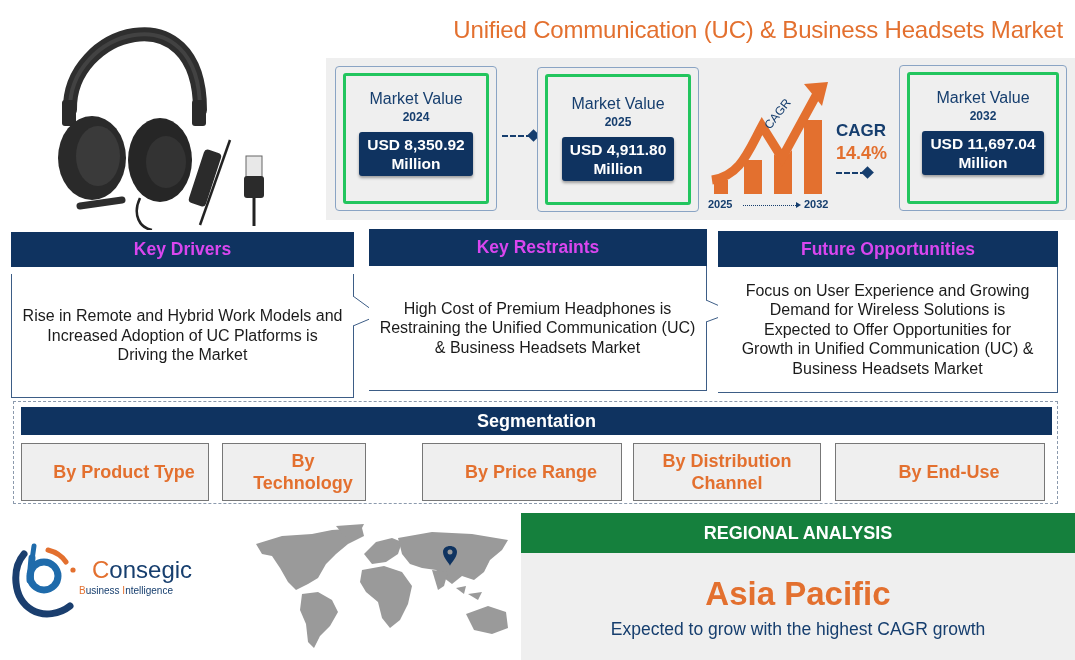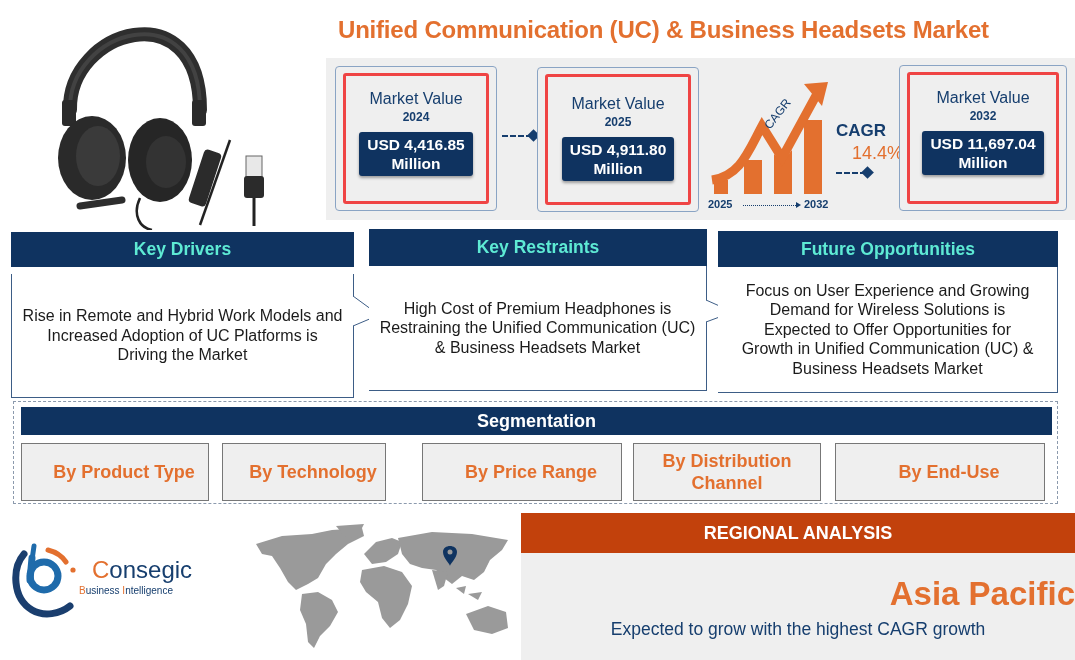--- a/index.html
+++ b/index.html
@@ -6,63 +6,63 @@
   body {
     width: 1075px; height: 660px; overflow: hidden; position: relative;
     background: #ffffff;
     font-family: "Liberation Sans", "DejaVu Sans", sans-serif;
   }
   .abs { position: absolute; }
 
   
   .page-title {
     left: 338px; top: 16px; width: 725px;
-    font-size: 24px; font-weight: bold; color: #e3702f;
-    letter-spacing: -0.2px; white-space: nowrap;
+    font-size: 24px; font-weight: normal; color: #e3702f;
+    letter-spacing: -0.2px; white-space: nowrap; text-align: right;
   }
 
   
   .headset { left: 40px; top: 0px; width: 260px; height: 230px; }
 
   
   .market-strip {
     left: 326px; top: 58px; width: 749px; height: 162px;
     background: #efefef;
   }
   .mv-outer {
     position: absolute; border: 1px solid #8aa4c4; border-radius: 4px;
     background: #efefef;
   }
   .mv-inner {
     position: absolute; left: 7px; top: 6px; right: 7px; bottom: 6px;
-    border: 3px solid #ef4444; border-radius: 3px;
+    border: 3px solid #22c55e; border-radius: 3px;
     display: flex; flex-direction: column; align-items: center;
   }
   .mv-label { color: #163e6e; font-size: 16px; margin-top: 14px; }
   .mv-year { color: #163e6e; font-size: 12px; font-weight: bold; margin-top: 2px; }
   .mv-value {
     margin-top: 8px; background: #0f3360; color: #fff;
     font-weight: bold; font-size: 15.5px; line-height: 19px;
     text-align: center; padding: 3px 8px; border-radius: 3px;
     box-shadow: 0 2px 3px rgba(0,0,0,0.35);
   }
   .connector {
     position: absolute; height: 0; border-top: 2px dashed #163e6e;
   }
   .connector .diamond {
     position: absolute; right: -6px; top: -6px; width: 9px; height: 9px;
     background: #163e6e; transform: rotate(45deg);
   }
   .cagr-label { color: #163e6e; font-weight: bold; font-size: 17px; }
-  .cagr-value { color: #e3702f; font-weight: normal; font-size: 18px; margin-left: 16px; }
+  .cagr-value { color: #e3702f; font-weight: bold; font-size: 18px; }
   .axis-text { color: #163e6e; font-size: 11px; font-weight: bold; }
 
   
   .panel-head {
-    position: absolute; background: #0f3360; color: #5eead4;
+    position: absolute; background: #0f3360; color: #d946ef;
     font-weight: bold; font-size: 17.5px; text-align: center;
     display: flex; align-items: center; justify-content: center;
   }
   .panel-body {
     position: absolute; border: 1px solid #3d5d86; border-top: none;
     background: #fff;
     display: flex; align-items: center; justify-content: center;
     text-align: center; color: #1b1b1b; font-size: 16px; line-height: 19.5px;
     padding: 0 10px;
   }
@@ -87,28 +87,28 @@
 
   
   .logo-text-1 { left: 92px; top: 556px; font-size: 24px; color: #163e6e; font-weight: 500; }
   .logo-text-1 .accent { color: #e3702f; }
   .logo-text-2 { left: 79px; top: 585px; font-size: 10px; color: #163e6e; }
   .logo-text-2 .accent { color: #e3702f; }
 
   
   .region-head {
     left: 521px; top: 513px; width: 554px; height: 40px;
-    background: #c2410c; color: #fff; font-weight: bold; font-size: 18px;
+    background: #15803d; color: #fff; font-weight: bold; font-size: 18px;
     display: flex; align-items: center; justify-content: center;
   }
   .region-body {
     left: 521px; top: 553px; width: 554px; height: 107px; background: #efefef;
   }
   .region-name {
-    position: absolute; left: 0; right: 0; top: 22px; text-align: right;
+    position: absolute; left: 0; right: 0; top: 22px; text-align: center;
     color: #e3702f; font-weight: bold; font-size: 33px;
   }
   .region-desc {
     position: absolute; left: 0; right: 0; top: 66px; text-align: center;
     color: #163e6e; font-size: 17.5px;
   }
 </style>
 </head>
 <body>
 
@@ -141,21 +141,21 @@
   </svg>
 </div>
 
 <div class="abs market-strip">
 
   <div class="mv-outer" style="left:9px; top:8px; width:162px; height:145px;">
     <div class="mv-inner">
       <div class="mv-label">Market Value</div>
       <div class="mv-year">2024</div>
       <div class="mv-value">
-        <div>USD 4,416.85</div>
+        <div>USD 8,350.92</div>
         <div>Million</div>
       </div>
     </div>
   </div>
 
   <div class="connector" style="left:176px; top:77px; width:30px;">
     <span class="diamond"></span>
   </div>
 
   <div class="mv-outer" style="left:211px; top:9px; width:162px; height:145px;">
@@ -222,21 +222,21 @@
 </svg>
 
 <div class="panel-head" style="left:718px; top:231px; width:340px; height:36px;">Future Opportunities</div>
 <div class="panel-body" style="left:718px; top:267px; width:340px; height:126px; border-left:none; padding:4px 20px;">
   <span>Focus on User Experience and Growing Demand for Wireless Solutions is Expected to Offer Opportunities for Growth in Unified Communication (UC) &amp; Business Headsets Market</span>
 </div>
 
 <div class="abs seg-frame"></div>
 <div class="abs seg-head">Segmentation</div>
 <div class="seg-item" style="left:21px; width:188px;">By Product Type</div>
-<div class="seg-item" style="left:222px; width:164px;">By Technology</div>
+<div class="seg-item" style="left:222px; width:144px;">By Technology</div>
 <div class="seg-item" style="left:422px; width:200px;">By Price Range</div>
 <div class="seg-item" style="left:633px; width:188px; padding:12px 20px;">By Distribution Channel</div>
 <div class="seg-item" style="left:835px; width:210px;">By End-Use</div>
 
 <div class="abs" style="left:10px; top:540px; width:66px; height:78px;">
   <svg width="66" height="78" viewBox="0 0 66 78">
     <path d="M14 14 C2 28, 2 58, 22 70 C34 77, 50 74, 60 66" fill="none" stroke="#1a3e6e" stroke-width="7" stroke-linecap="round"></path>
     <path d="M24 6 L22 20" stroke="#1f6bab" stroke-width="5" stroke-linecap="round"></path>
     <circle cx="34" cy="36" r="14" fill="none" stroke="#1f6bab" stroke-width="7"></circle>
     <path d="M22 18 L20 40" stroke="#1f6bab" stroke-width="7" stroke-linecap="round"></path>

